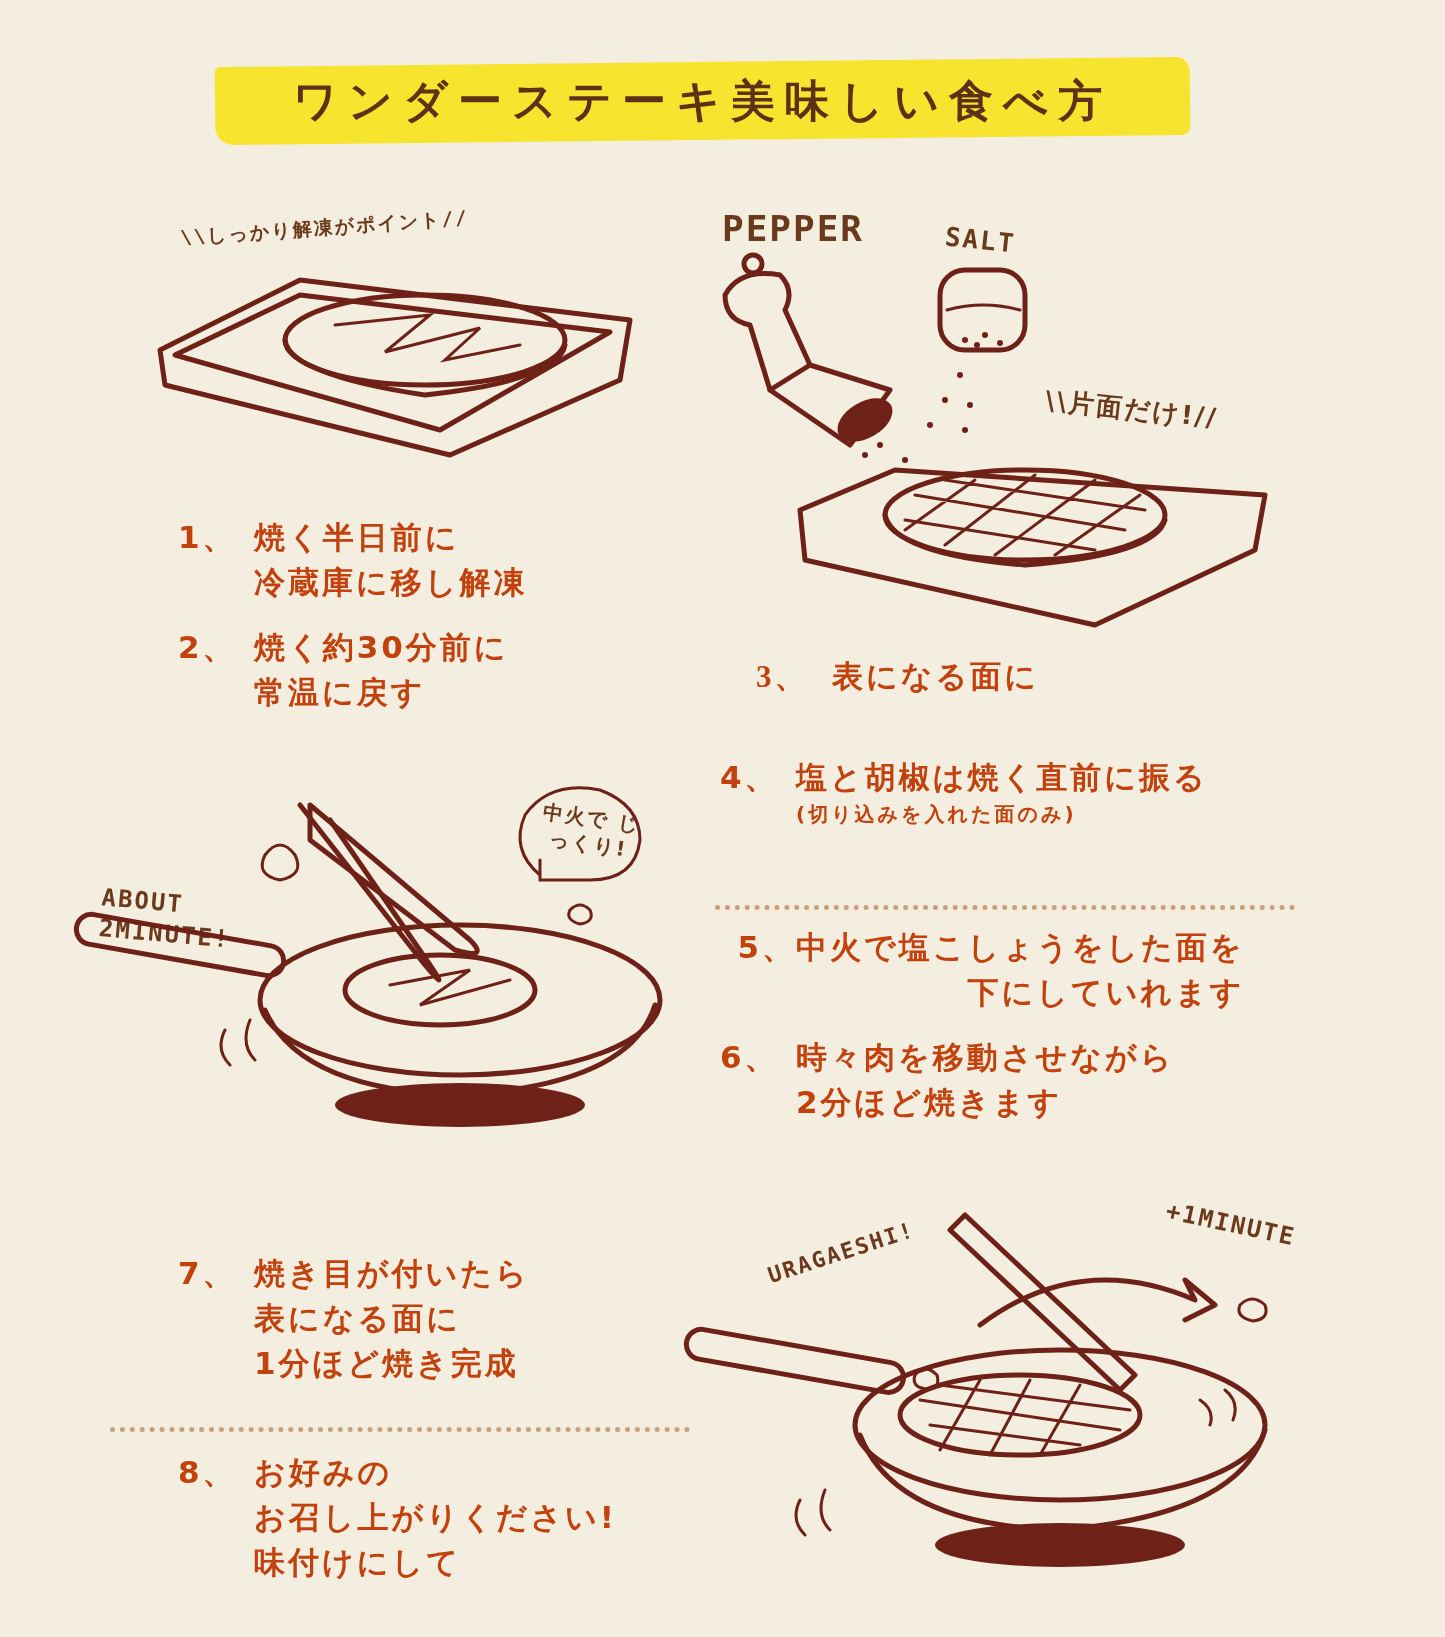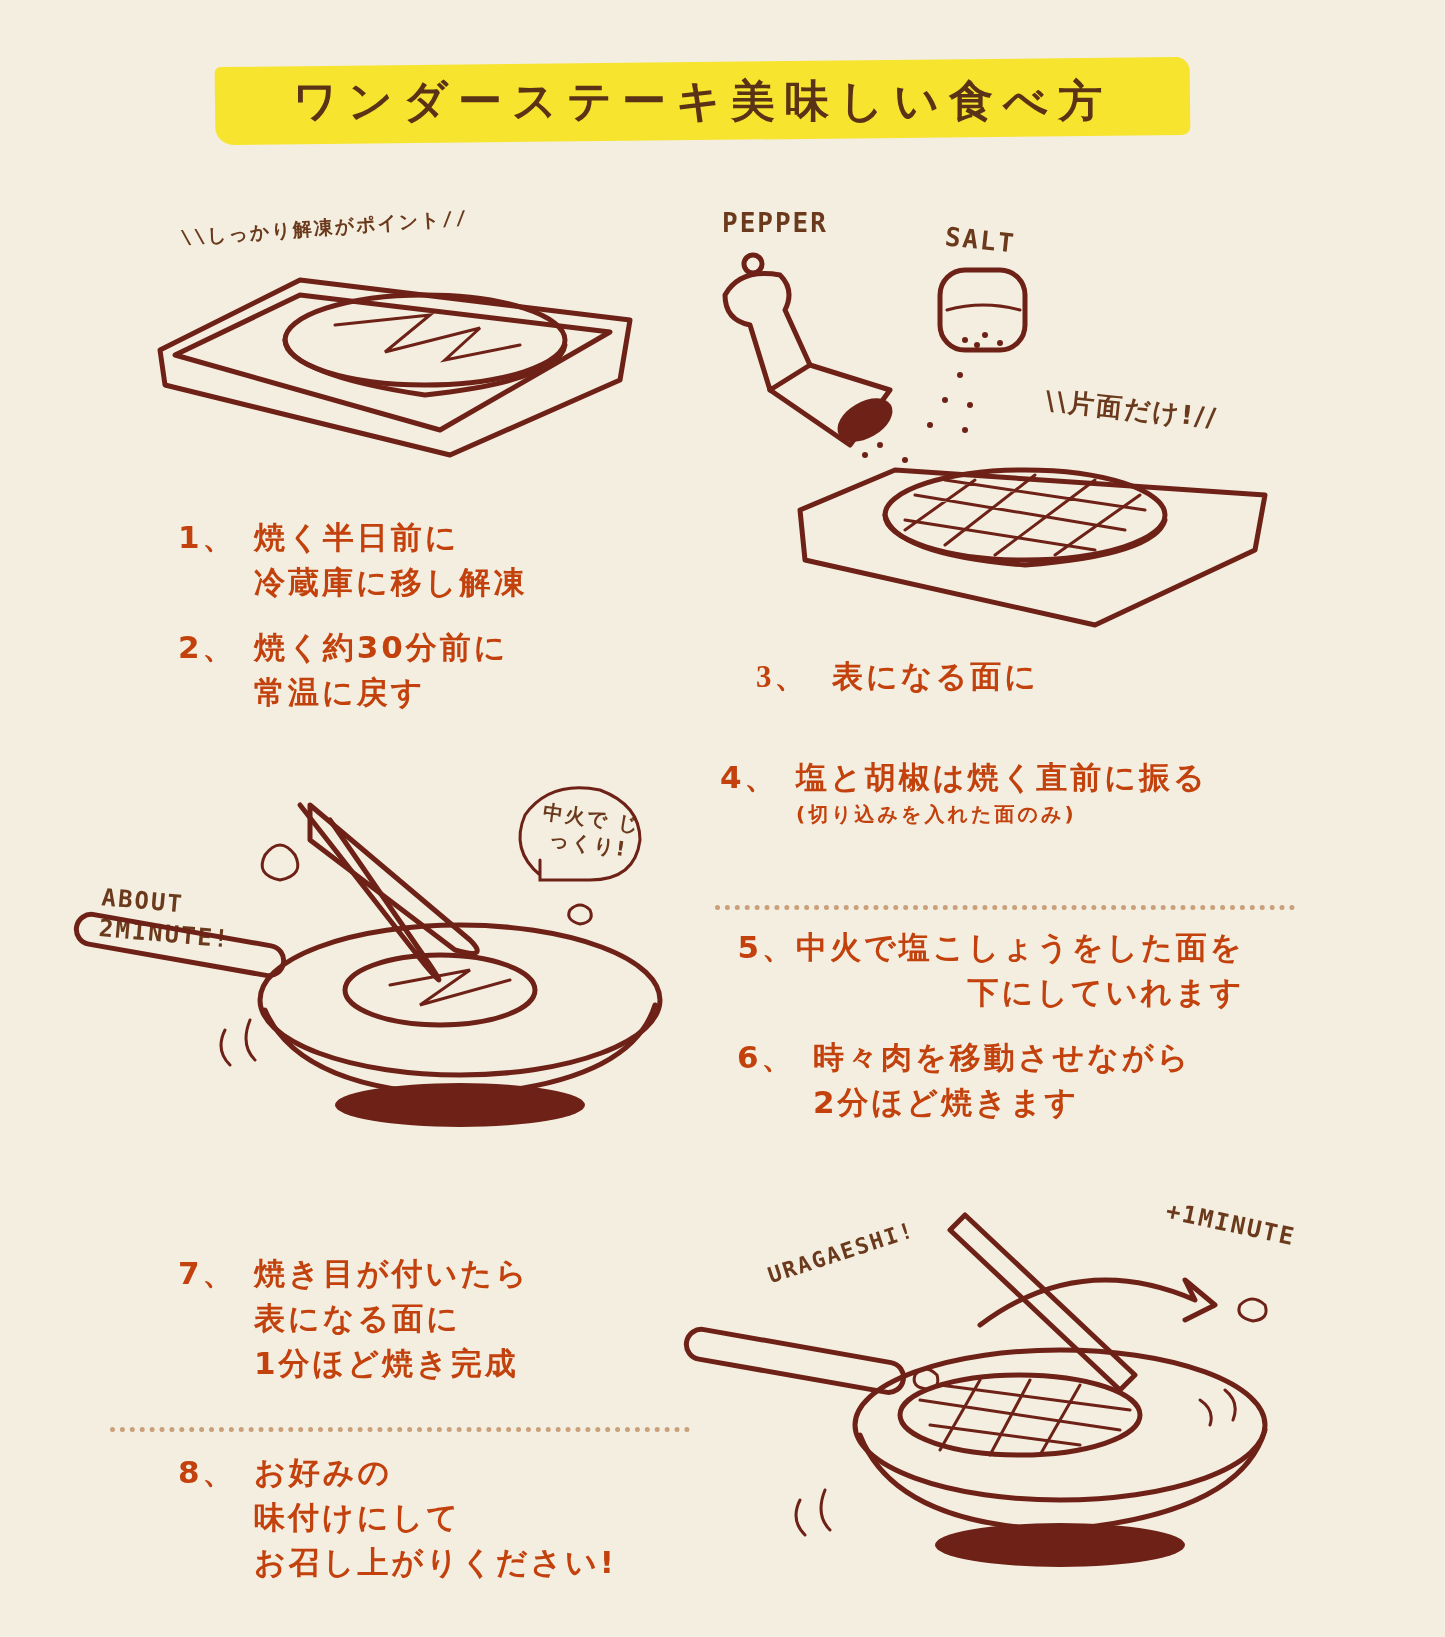--- a/index.html
+++ b/index.html
@@ -59,21 +59,21 @@
 
 <div class="abs step" style="left:178px;top:515px;">
   <div><span class="num">1、</span><span>焼く半日前に</span></div>
   <div class="cont">冷蔵庫に移し解凍</div>
 </div>
 <div class="abs step" style="left:178px;top:625px;">
   <div><span class="num">2、</span><span>焼く約30分前に</span></div>
   <div class="cont">常温に戻す</div>
 </div>
 
-<div class="abs label" style="left:722px;top:208px;font-size:26px;">PEPPER</div>
+<div class="abs label" style="left:722px;top:208px;font-size:36px;">PEPPER</div>
 <div class="abs label" style="left:945px;top:225px;font-size:26px;transform:rotate(6deg);">SALT</div>
 <svg style="left:715px;top:250px;width:200px;height:200px;">
   <circle class="ink" cx="38" cy="14" r="9"></circle>
   <path class="ink" d="M10 45 Q25 18 65 25 Q80 40 70 60 L95 115 L55 140 L35 75 Q10 70 10 45 Z"></path>
   <path class="ink" d="M95 115 L175 140 L135 195 L55 140"></path>
   <ellipse class="fill-ink" cx="150" cy="170" rx="30" ry="18" transform="rotate(-30 150 170)"></ellipse>
 </svg>
 <svg style="left:935px;top:265px;width:100px;height:100px;">
   <rect class="ink" x="5" y="5" width="85" height="80" rx="25"></rect>
   <path class="ink-thin" d="M12 45 Q48 35 85 45"></path>
@@ -107,21 +107,21 @@
   <div><span class="num">4、</span><span>塩と胡椒は焼く直前に振る</span></div>
   <div class="note">(切り込みを入れた面のみ)</div>
 </div>
 
 <div class="abs divider" style="left:715px;top:905px;width:580px;"></div>
 
 <div class="abs step" style="left:720px;top:925px;text-align:right;">
   <div><span class="num">5、</span><span>中火で塩こしょうをした面を</span></div>
   <div class="cont">下にしていれます</div>
 </div>
-<div class="abs step" style="left:720px;top:1035px;margin-left:17px;">
+<div class="abs step" style="left:720px;top:1035px;">
   <div><span class="num">6、</span><span>時々肉を移動させながら</span></div>
   <div class="cont">2分ほど焼きます</div>
 </div>
 
 <div class="abs label" style="left:100px;top:890px;font-size:24px;width:180px;line-height:1.3;transform:rotate(5deg);">ABOUT 2MINUTE!</div>
 <svg style="left:510px;top:780px;width:140px;height:130px;">
   <path class="ink-thin" d="M30 95 Q0 70 15 35 Q40 0 90 10 Q130 25 130 60 Q125 100 80 100 L30 100 L30 80"></path>
 </svg>
 <div class="abs label" style="left:540px;top:805px;font-size:20px;width:100px;text-align:center;line-height:1.3;transform:rotate(8deg);font-family:'DejaVu Sans',sans-serif;">中火で じっくり!</div>
 <svg style="left:70px;top:800px;width:600px;height:330px;">
@@ -141,22 +141,22 @@
 <div class="abs step" style="left:178px;top:1225px;margin-top:26px;">
   <div><span class="num">7、</span><span>焼き目が付いたら</span></div>
   <div class="cont">表になる面に</div>
   <div class="cont">1分ほど焼き完成</div>
 </div>
 
 <div class="abs divider" style="left:110px;top:1427px;width:580px;"></div>
 
 <div class="abs step" style="left:178px;top:1450px;">
   <div><span class="num">8、</span><span>お好みの</span></div>
+  <div class="cont">お召し上がりください!</div>
   <div class="cont">味付けにして</div>
-  <div class="cont">お召し上がりください!</div>
 </div>
 
 <div class="abs label" style="left:765px;top:1240px;font-size:22px;transform:rotate(-18deg);">URAGAESHI!</div>
 <div class="abs label" style="left:1165px;top:1210px;font-size:24px;transform:rotate(12deg);">+1MINUTE</div>
 <svg style="left:680px;top:1210px;width:620px;height:420px;">
   <path class="ink" d="M285 5 L455 165 L440 180 L270 20 Z"></path>
   <path class="ink" d="M300 115 Q400 40 515 90 L505 70 L535 95 L505 110"></path>
   <path class="ink-thin" d="M560 95 q12 -12 25 0 q5 14 -12 16 q-18 -4 -13 -16 Z"></path>
   <path class="ink-thin" d="M235 165 q10 -12 22 0 q4 14 -11 14 q-15 -2 -11 -14 Z"></path>
   <rect class="ink" x="5" y="135" width="220" height="30" rx="15" transform="rotate(10 110 150)"></rect>

